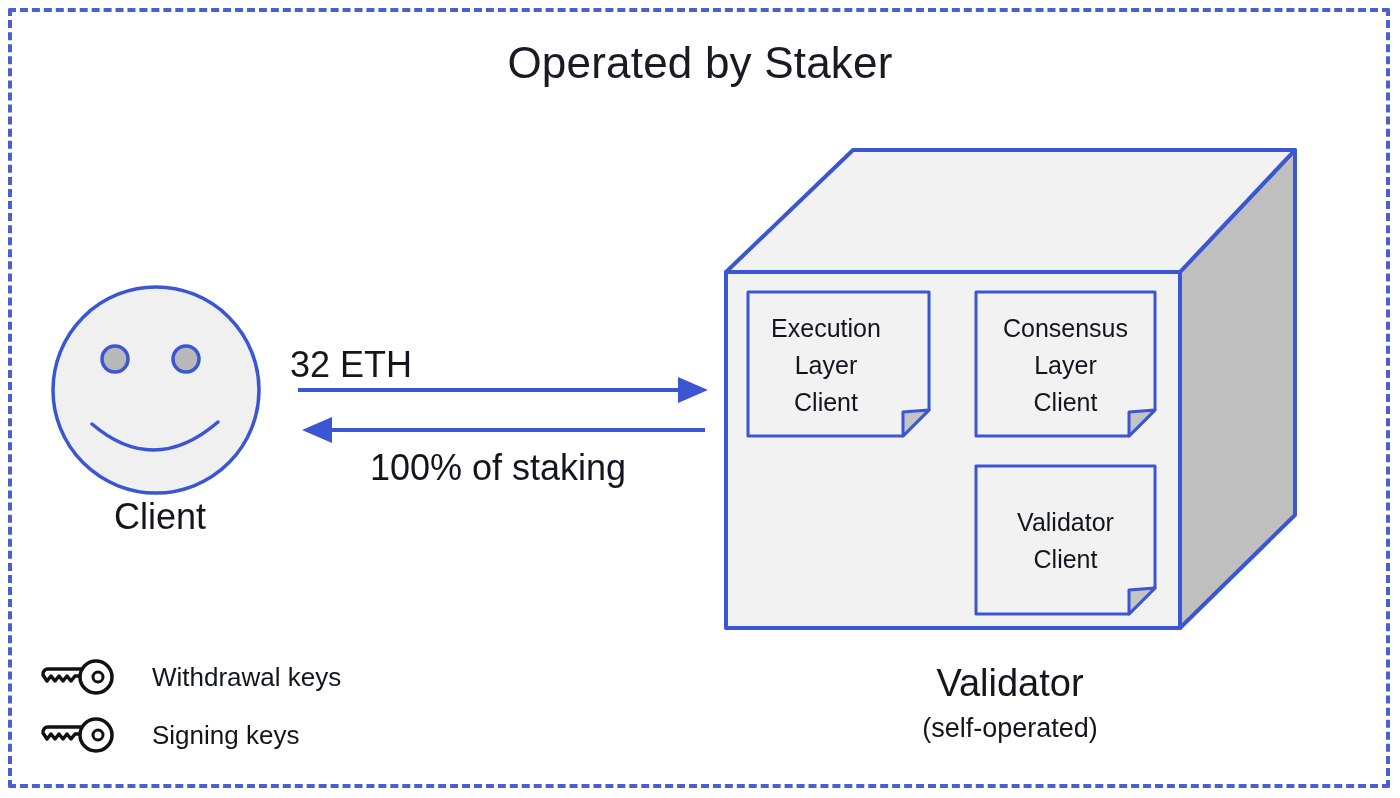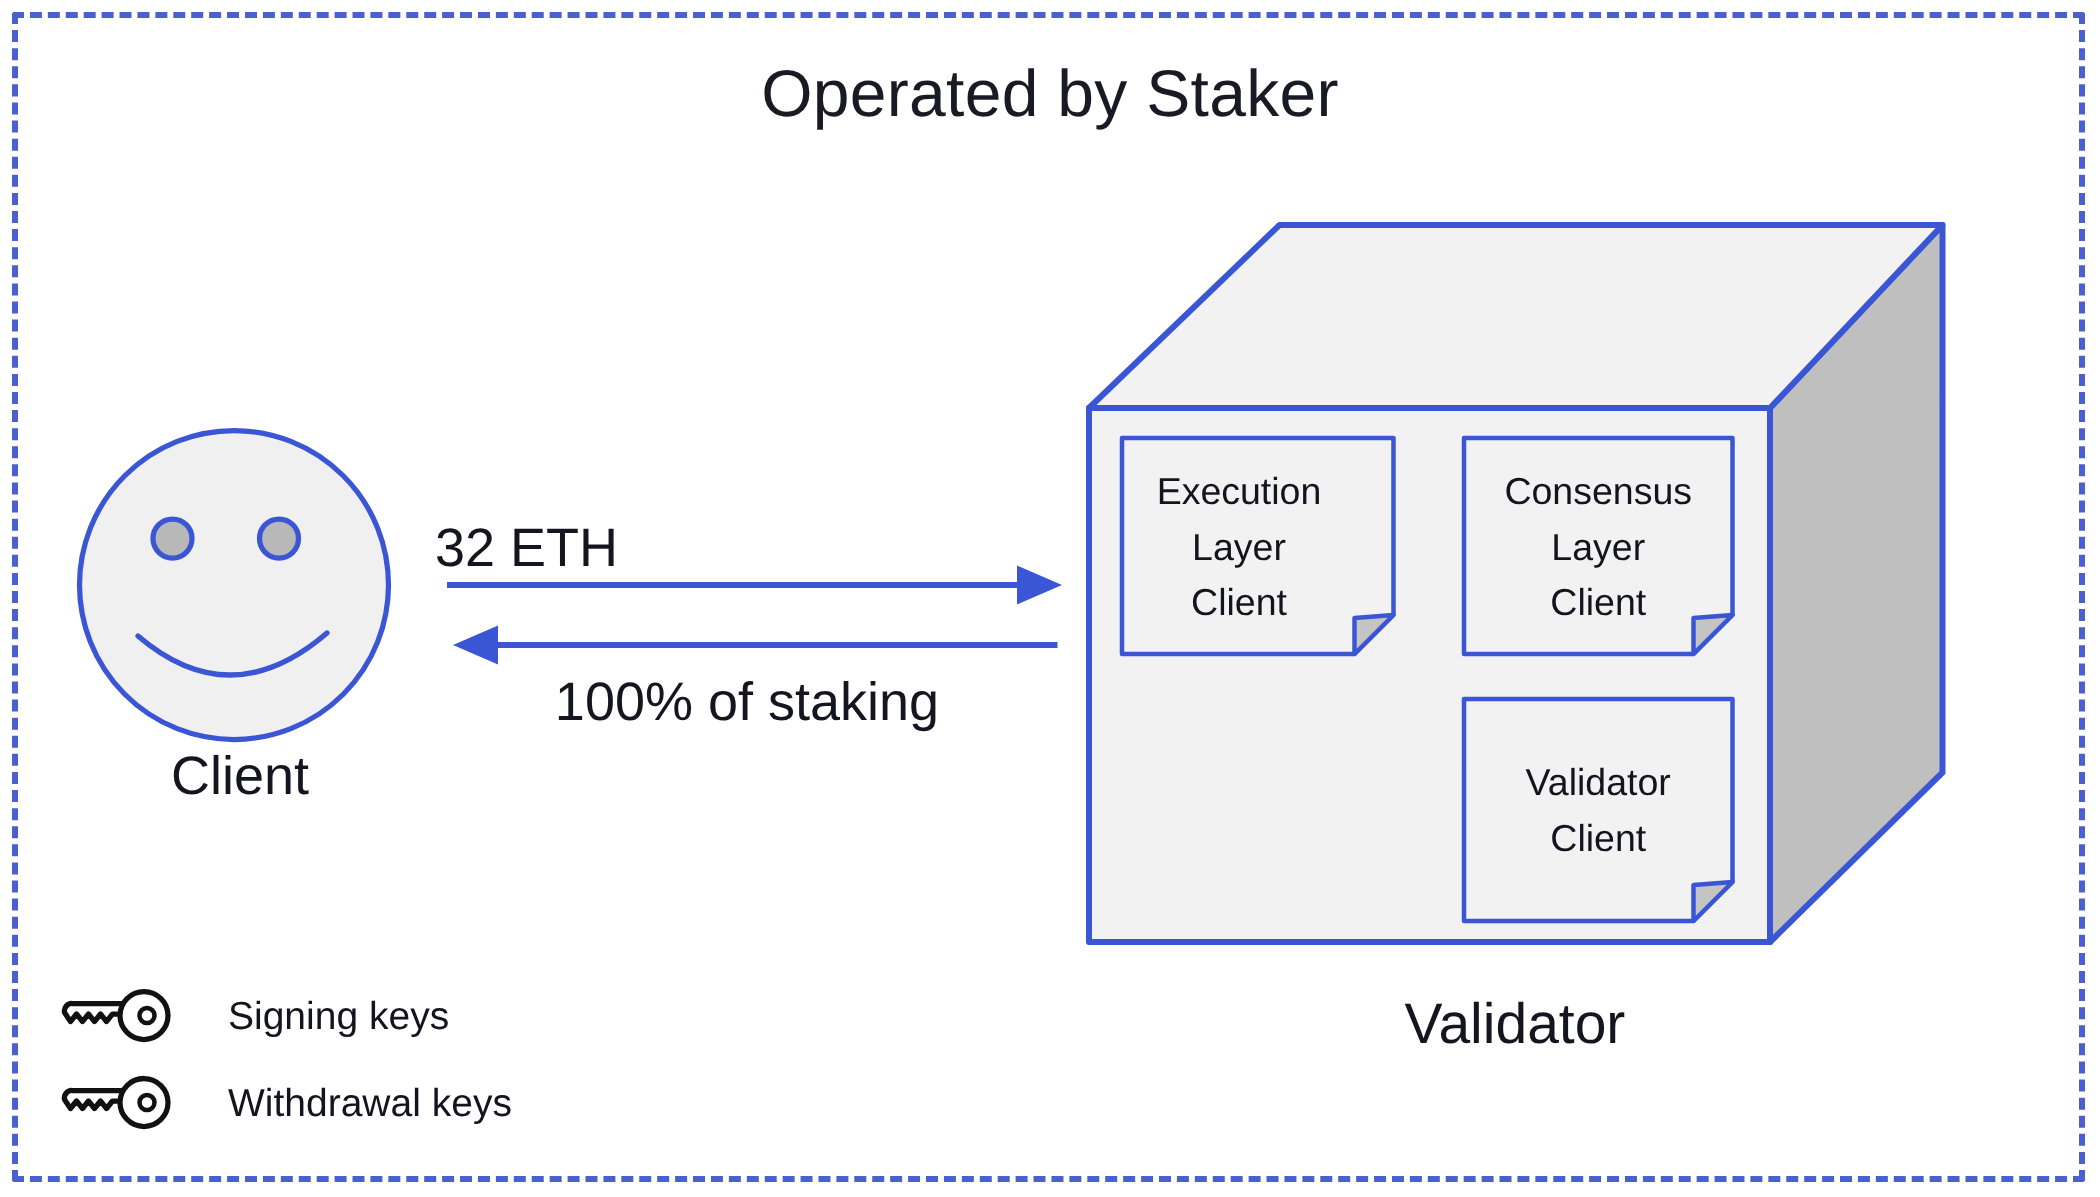--- a/index.html
+++ b/index.html
@@ -235,36 +235,37 @@
       <path d="M2,2 H181 V124 L155,150 H2 Z" fill="#f2f2f2" stroke="#3a56d4" stroke-width="3" stroke-linejoin="round"></path>
       <path d="M181,124 L155,126 L155,150 Z" fill="#c4c4c4" stroke="#3a56d4" stroke-width="3" stroke-linejoin="round"></path>
     </svg>
     <div class="card-text">
       <div>Validator</div>
       <div>Client</div>
     </div>
   </div>
 
   <div class="validator-label">Validator</div>
+  <div class="validator-sub">(self-operated)</div>
 
   <div class="legend">
+
+    <div class="legend-row">
+      <svg class="legend-icon" viewBox="0 0 86 40">
+        <path d="M60,4 a16,16 0 1 1 0,32 a16,16 0 1 1 0,-32 Z" fill="none" stroke="#111111" stroke-width="3.5"></path>
+        <circle cx="62" cy="20" r="5" fill="none" stroke="#111111" stroke-width="3"></circle>
+        <path d="M46,12 H12 a5,5 0 0 0 -5,6 l4,6 l4,-5 l4,5 l4,-5 l4,5 l4,-5 l4,5 l4,-5 h3" fill="none" stroke="#111111" stroke-width="3.5" stroke-linejoin="round" stroke-linecap="round"></path>
+      </svg>
+      <span class="legend-text">Withdrawal keys</span>
+    </div>
 
     <div class="legend-row">
       <svg class="legend-icon" viewBox="0 0 86 40">
         <path d="M60,4 a16,16 0 1 1 0,32 a16,16 0 1 1 0,-32 Z" fill="none" stroke="#111111" stroke-width="3.5"></path>
         <circle cx="62" cy="20" r="5" fill="none" stroke="#111111" stroke-width="3"></circle>
         <path d="M46,12 H12 a5,5 0 0 0 -5,6 l4,6 l4,-5 l4,5 l4,-5 l4,5 l4,-5 l4,5 l4,-5 h3" fill="none" stroke="#111111" stroke-width="3.5" stroke-linejoin="round" stroke-linecap="round"></path>
       </svg>
       <span class="legend-text">Signing keys</span>
     </div>
 
-    <div class="legend-row">
-      <svg class="legend-icon" viewBox="0 0 86 40">
-        <path d="M60,4 a16,16 0 1 1 0,32 a16,16 0 1 1 0,-32 Z" fill="none" stroke="#111111" stroke-width="3.5"></path>
-        <circle cx="62" cy="20" r="5" fill="none" stroke="#111111" stroke-width="3"></circle>
-        <path d="M46,12 H12 a5,5 0 0 0 -5,6 l4,6 l4,-5 l4,5 l4,-5 l4,5 l4,-5 l4,5 l4,-5 h3" fill="none" stroke="#111111" stroke-width="3.5" stroke-linejoin="round" stroke-linecap="round"></path>
-      </svg>
-      <span class="legend-text">Withdrawal keys</span>
-    </div>
-
   </div>
 
 </div>
 
 </body></html>

